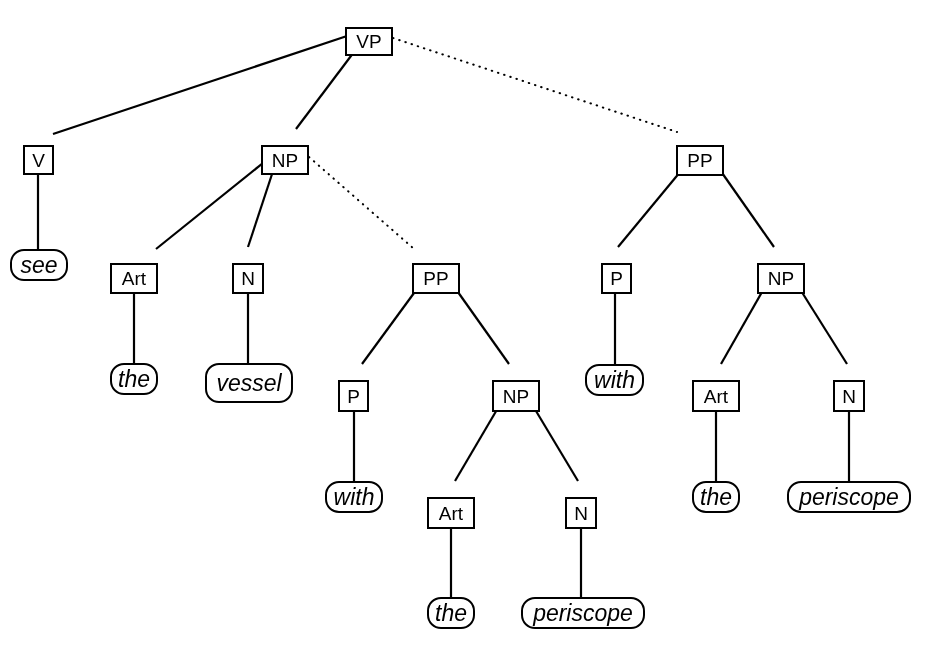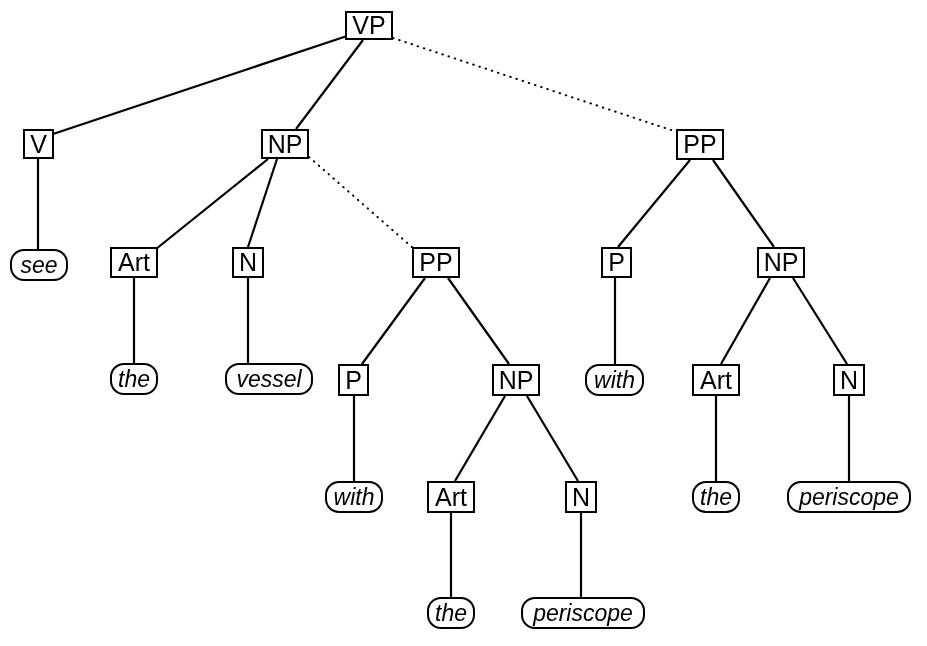--- a/index.html
+++ b/index.html
@@ -31,23 +31,24 @@
     background: #ffffff;
     display: flex;
     align-items: center;
     justify-content: center;
     color: #000000;
     line-height: 1;
     white-space: nowrap;
     z-index: 2;
   }
   .node-cat {
-    font-size: 25px;
+    font-size: 19px;
     font-style: normal;
     letter-spacing: 0px;
+    margin-top: 16px;
   }
   .node-leaf {
     font-size: 23px;
     font-style: italic;
     border-radius: 14px;
   }
 </style>
 </head>
 <body>
 
@@ -82,21 +83,21 @@
       <div class="tree-node node-cat" style="left: 23px; top: 129px; width: 31px; height: 30px;">V</div>
       <div class="tree-node node-cat" style="left: 261px; top: 129px; width: 48px; height: 30px;">NP</div>
       <div class="tree-node node-cat" style="left: 676px; top: 129px; width: 48px; height: 31px;">PP</div>
       <div class="tree-node node-leaf" style="left: 10px; top: 249px; width: 58px; height: 32px;">see</div>
       <div class="tree-node node-cat" style="left: 110px; top: 247px; width: 48px; height: 31px;">Art</div>
       <div class="tree-node node-cat" style="left: 232px; top: 247px; width: 32px; height: 31px;">N</div>
       <div class="tree-node node-cat" style="left: 412px; top: 247px; width: 48px; height: 31px;">PP</div>
       <div class="tree-node node-cat" style="left: 601px; top: 247px; width: 31px; height: 31px;">P</div>
       <div class="tree-node node-cat" style="left: 757px; top: 247px; width: 48px; height: 31px;">NP</div>
       <div class="tree-node node-leaf" style="left: 110px; top: 363px; width: 48px; height: 32px;">the</div>
-      <div class="tree-node node-leaf" style="left: 205px; top: 363px; width: 88px; height: 32px; margin-left: 20px;">vessel</div>
+      <div class="tree-node node-leaf" style="left: 205px; top: 363px; width: 88px; height: 40px;">vessel</div>
       <div class="tree-node node-cat" style="left: 338px; top: 364px; width: 31px; height: 32px;">P</div>
       <div class="tree-node node-cat" style="left: 492px; top: 364px; width: 48px; height: 32px;">NP</div>
       <div class="tree-node node-leaf" style="left: 585px; top: 364px; width: 59px; height: 32px;">with</div>
       <div class="tree-node node-cat" style="left: 692px; top: 364px; width: 48px; height: 32px;">Art</div>
       <div class="tree-node node-cat" style="left: 833px; top: 364px; width: 32px; height: 32px;">N</div>
       <div class="tree-node node-leaf" style="left: 325px; top: 481px; width: 58px; height: 32px;">with</div>
       <div class="tree-node node-cat" style="left: 427px; top: 481px; width: 48px; height: 32px;">Art</div>
       <div class="tree-node node-cat" style="left: 565px; top: 481px; width: 32px; height: 32px;">N</div>
       <div class="tree-node node-leaf" style="left: 692px; top: 481px; width: 48px; height: 32px;">the</div>
       <div class="tree-node node-leaf" style="left: 787px; top: 481px; width: 124px; height: 32px;">periscope</div>

